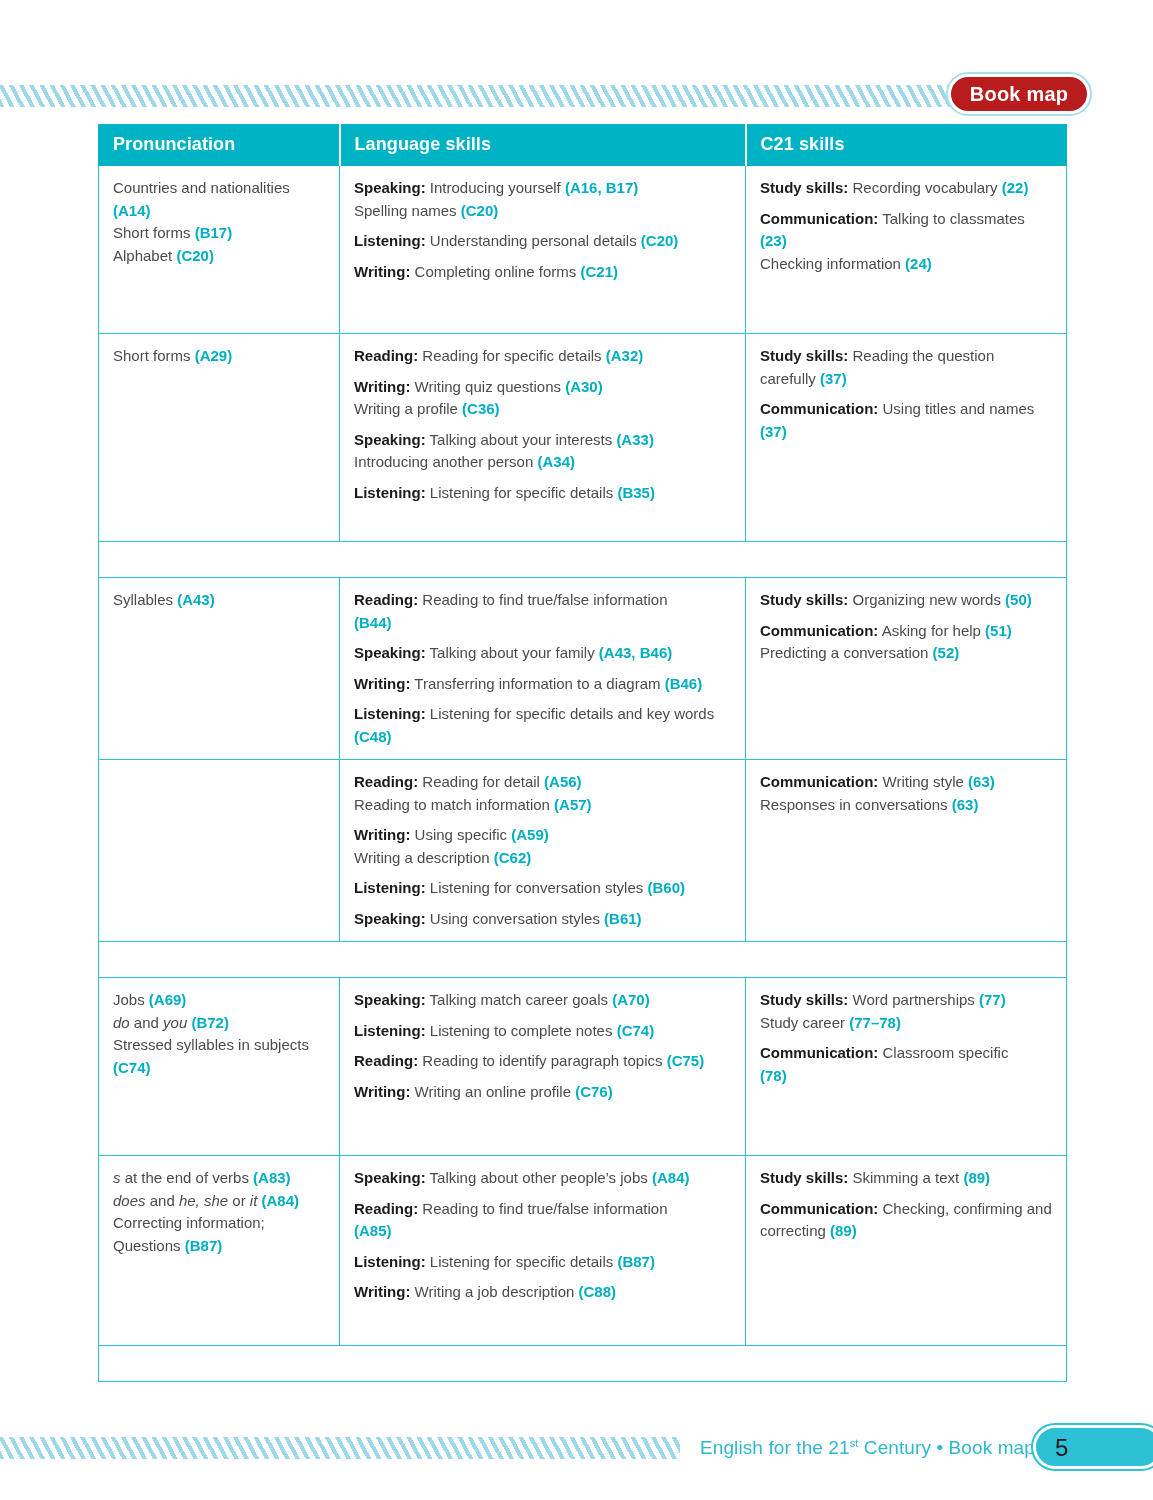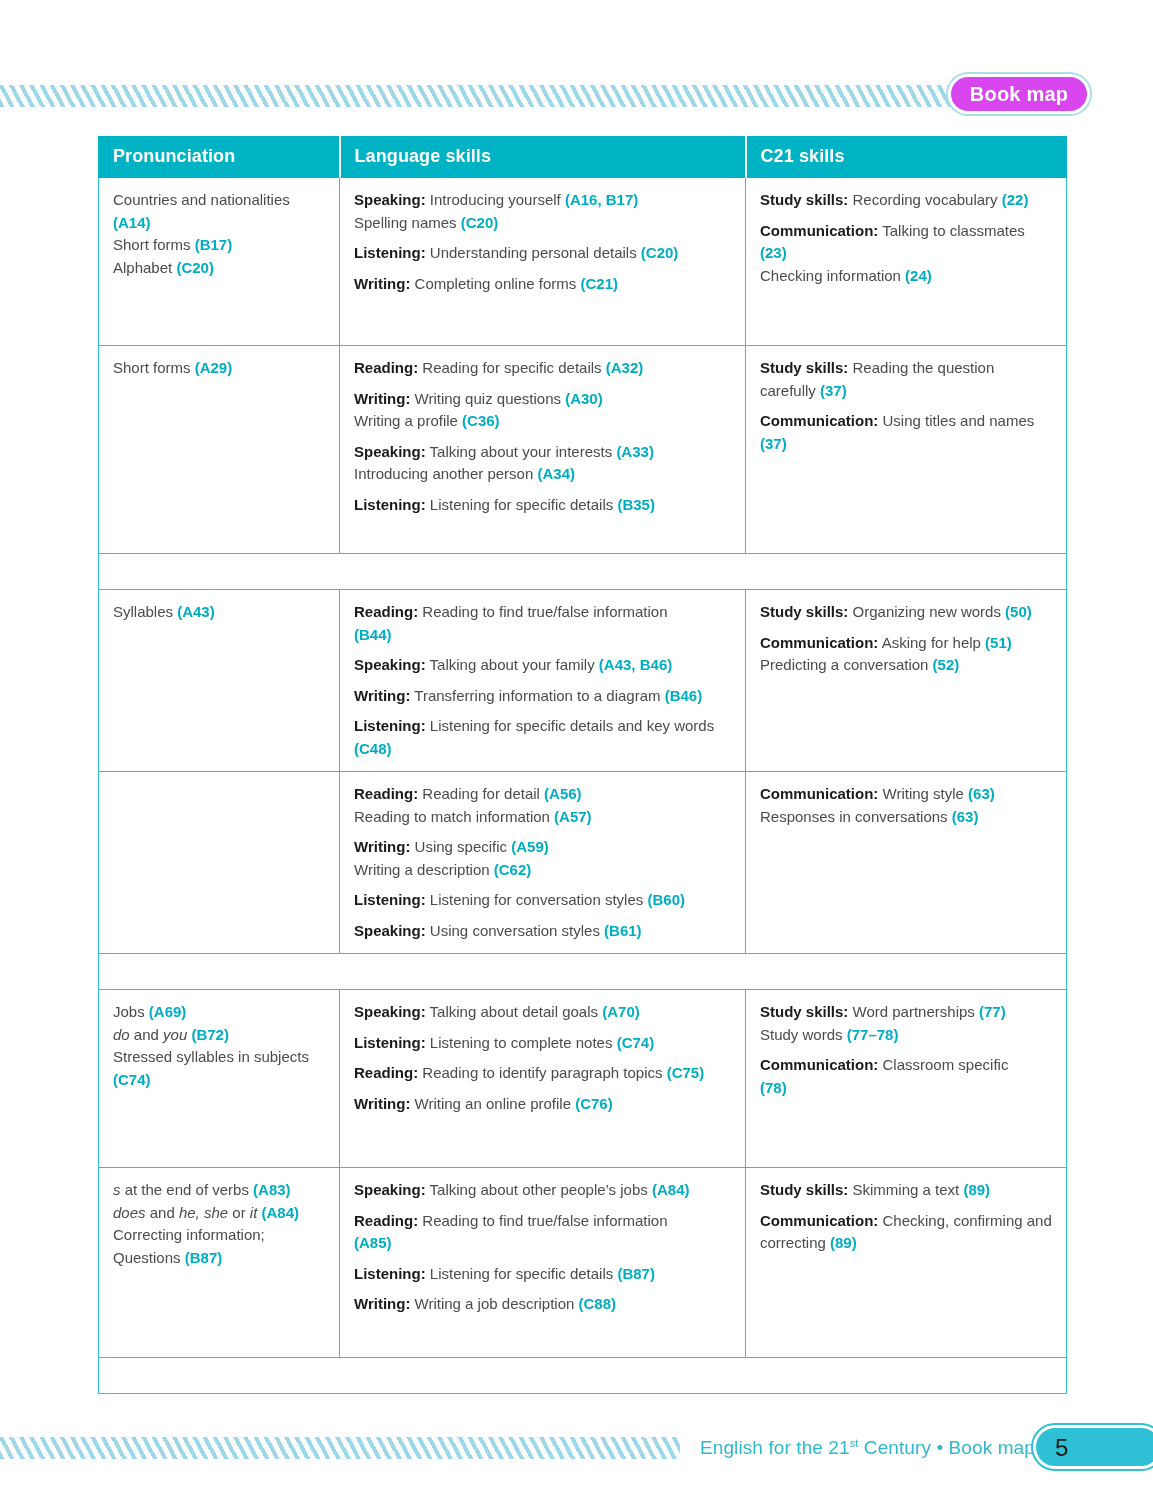--- a/index.html
+++ b/index.html
@@ -34,37 +34,37 @@
     width: 680px;
   }
 
   
   #book-map-tab {
     position: absolute;
     top: 74px;
     left: 948px;
     width: 142px;
     height: 40px;
-    background: #d946ef;
+    background: #b91c1c;
     border: 3px solid #ffffff;
     border-radius: 21px;
     color: #ffffff;
     font-size: 20px;
     font-weight: bold;
     letter-spacing: 0.2px;
     display: flex;
     align-items: center;
     justify-content: center;
     box-shadow: 0 0 0 2px #a8dfe8;
   }
 
   
   #book-map-table {
     position: absolute;
-    top: 136px;
+    top: 124px;
     left: 98px;
     width: 968px;
     border-collapse: collapse;
     table-layout: fixed;
   }
   #book-map-table col.c1 { width: 241px; }
   #book-map-table col.c2 { width: 406px; }
   #book-map-table col.c3 { width: 321px; }
 
   #book-map-table th {
@@ -231,28 +231,28 @@
       <tr class="band">
         <td colspan="3"></td>
       </tr>
       <tr style="height: 178px;">
         <td>
           <div class="line"><span>Jobs</span> <span class="code">(A69)</span></div>
           <div class="line"><span class="it">do</span> and <span class="it">you</span> <span class="code">(B72)</span></div>
           <div class="line"><span>Stressed syllables in subjects</span><br><span class="code">(C74)</span></div>
         </td>
         <td>
-          <div class="line"><span class="lbl">Speaking:</span> <span>Talking about detail goals</span> <span class="code">(A70)</span></div>
+          <div class="line"><span class="lbl">Speaking:</span> <span>Talking match career goals</span> <span class="code">(A70)</span></div>
           <div class="line gap"><span class="lbl">Listening:</span> <span>Listening to complete notes</span> <span class="code">(C74)</span></div>
           <div class="line gap"><span class="lbl">Reading:</span> <span>Reading to identify paragraph topics</span> <span class="code">(C75)</span></div>
           <div class="line gap"><span class="lbl">Writing:</span> <span>Writing an online profile</span> <span class="code">(C76)</span></div>
         </td>
         <td>
           <div class="line"><span class="lbl">Study skills:</span> <span>Word partnerships</span> <span class="code">(77)</span></div>
-          <div class="line"><span>Study words</span> <span class="code">(77–78)</span></div>
+          <div class="line"><span>Study career</span> <span class="code">(77–78)</span></div>
           <div class="line gap"><span class="lbl">Communication:</span> <span>Classroom specific</span><br><span class="code">(78)</span></div>
         </td>
       </tr>
       <tr style="height: 190px;">
         <td>
           <div class="line"><span class="it">s</span> at the end of verbs <span class="code">(A83)</span></div>
           <div class="line"><span class="it">does</span> and <span class="it">he, she</span> or <span class="it">it</span> <span class="code">(A84)</span></div>
           <div class="line"><span>Correcting information;</span></div>
           <div class="line"><span>Questions</span> <span class="code">(B87)</span></div>
         </td>

